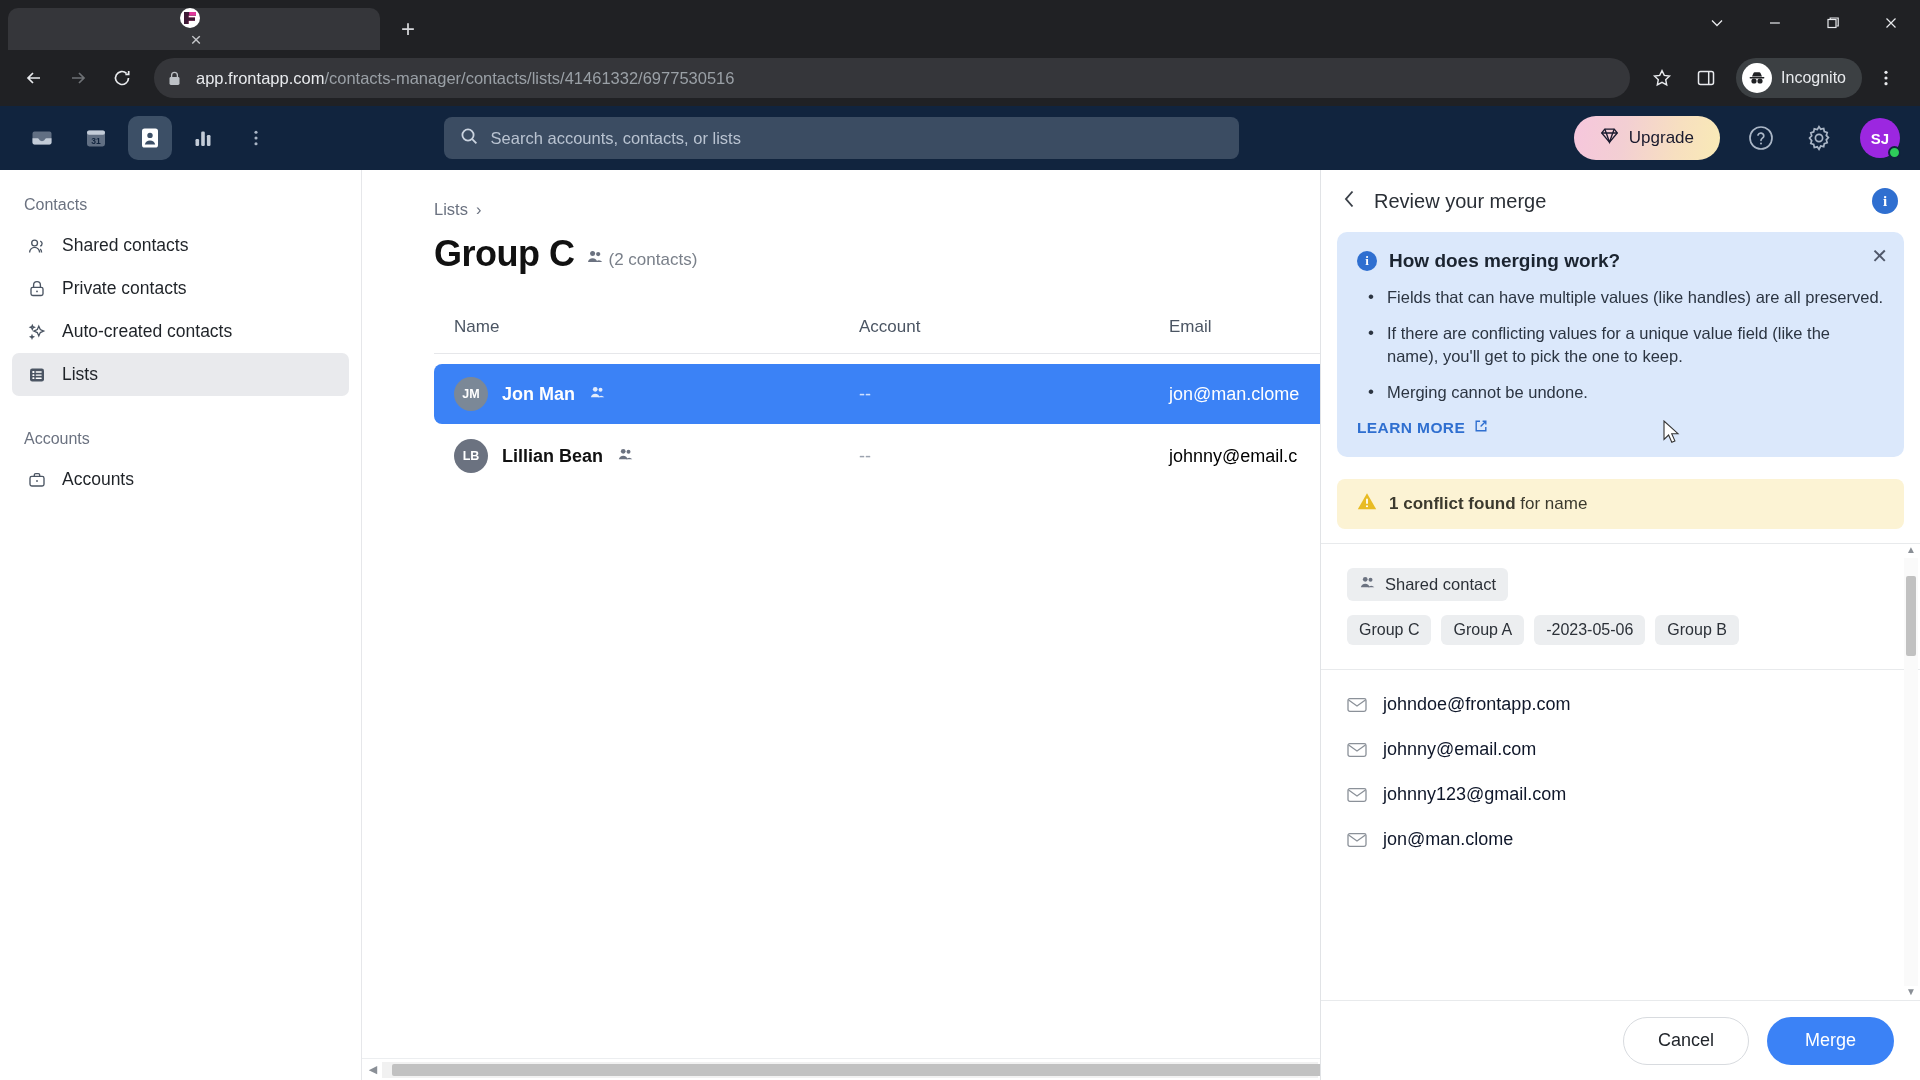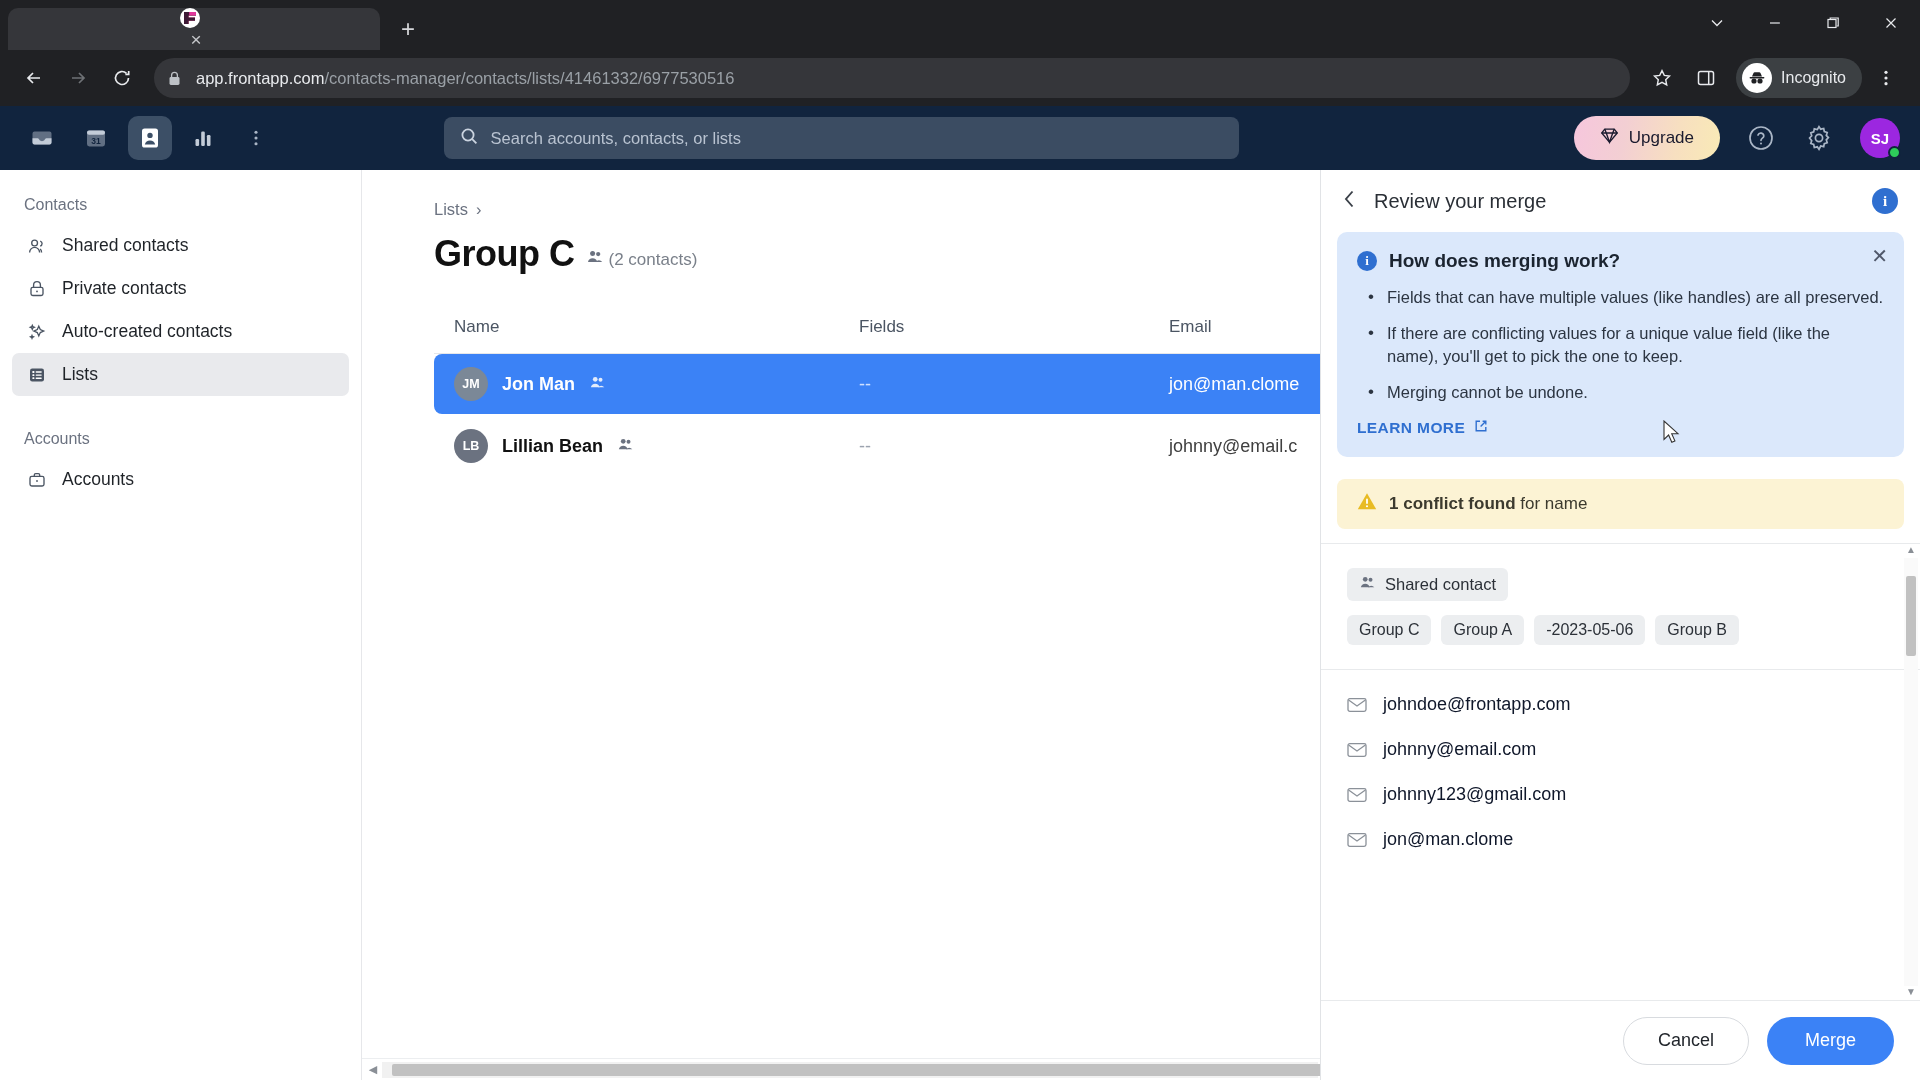--- a/index.html
+++ b/index.html
@@ -176,21 +176,21 @@
   .tbl-row .c-name { display: flex; align-items: center; gap: 14px; font-weight: 700; color: #111; }
   .tbl-row.selected .c-name { color: #fff; }
   .row-avatar {
     width: 34px; height: 34px; border-radius: 50%; background: #6b7280;
     color: #fff; font-size: 12.5px; font-weight: 700;
     display: flex; align-items: center; justify-content: center; flex: 0 0 auto;
   }
   .tbl-row.selected .row-avatar { background: #7b8897; }
   .dash { color: #9ca3af; }
   .tbl-row.selected .dash { color: #cfe0ff; }
-  .email-link { color: #404040; white-space: nowrap; }
+  .email-link { color: #000000; white-space: nowrap; }
   .tbl-row.selected .email-link { color: #fff; }
   .sharedglyph { color: #6b7280; font-size: 15px; }
   .tbl-row.selected .sharedglyph { color: #e3ecfb; }
 
   .hscroll {
     height: 22px; display: flex; align-items: center;
     background: #fff; border-top: 1px solid #eceef0; flex: 0 0 auto;
     padding: 0 2px;
   }
   .hscroll-arrow { width: 18px; color: #8a8f96; font-size: 11px; text-align: center; cursor: pointer; }
@@ -572,25 +572,25 @@
                     <path d="M9.6 14a4.1 4.1 0 0 1 6.6 0z"></path>
                   </svg>
               </span>
               <span>(2 contacts)</span>
             </span>
           </div>
 
           <div class="tbl">
             <div class="tbl-head">
               <div class="c-name">Name</div>
-              <div class="c-acct">Fields</div>
+              <div class="c-acct">Account</div>
               <div class="c-email">Email</div>
             </div>
 
-            <div class="tbl-row selected" style="">
+            <div class="tbl-row selected" style="margin-top:10px">
               <div class="c-name">
                 <span class="row-avatar">JM</span>
                 <span>Jon Man</span>
                 <span class="sharedglyph">
                   <svg width="17" height="17" viewBox="0 0 18 18" fill="currentColor">
                       <circle cx="6.6" cy="5.6" r="2.5"></circle>
                       <path d="M2 14a4.7 4.7 0 0 1 9.2 0z"></path>
                       <circle cx="12.2" cy="6.1" r="2.1"></circle>
                       <path d="M9.6 14a4.1 4.1 0 0 1 6.6 0z"></path>
                     </svg>

